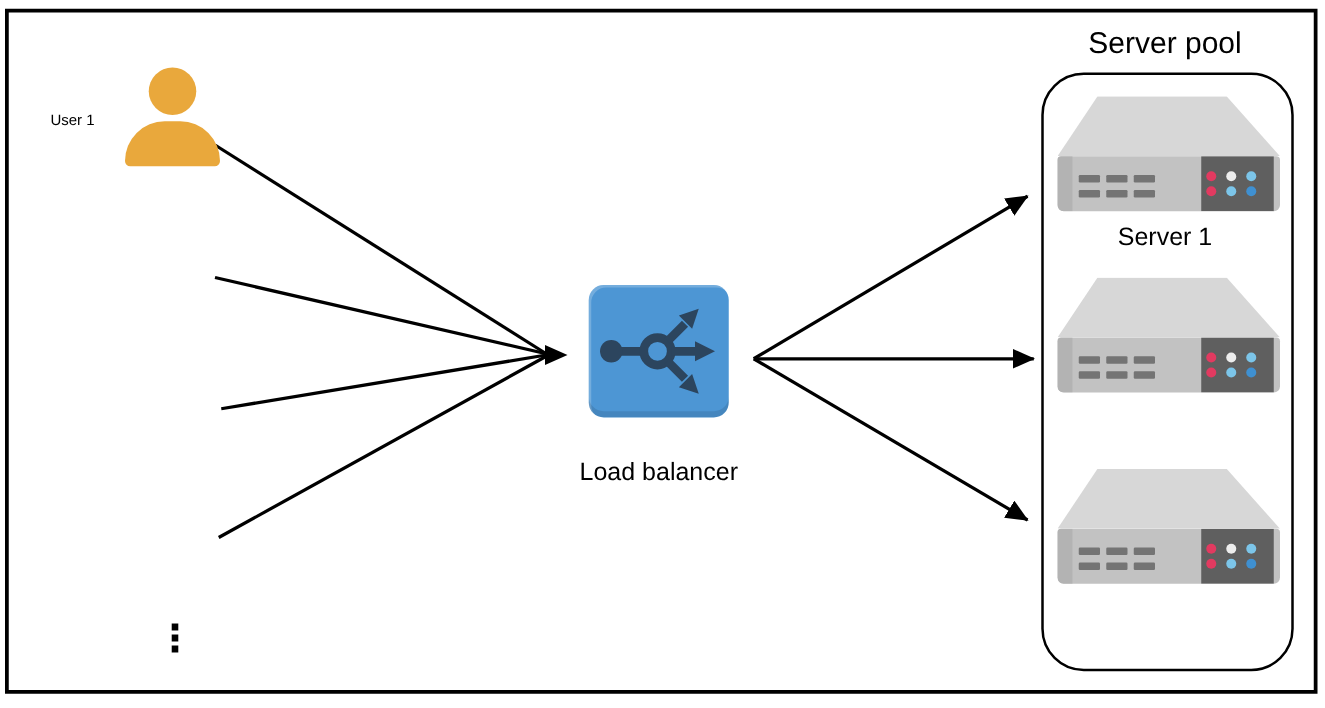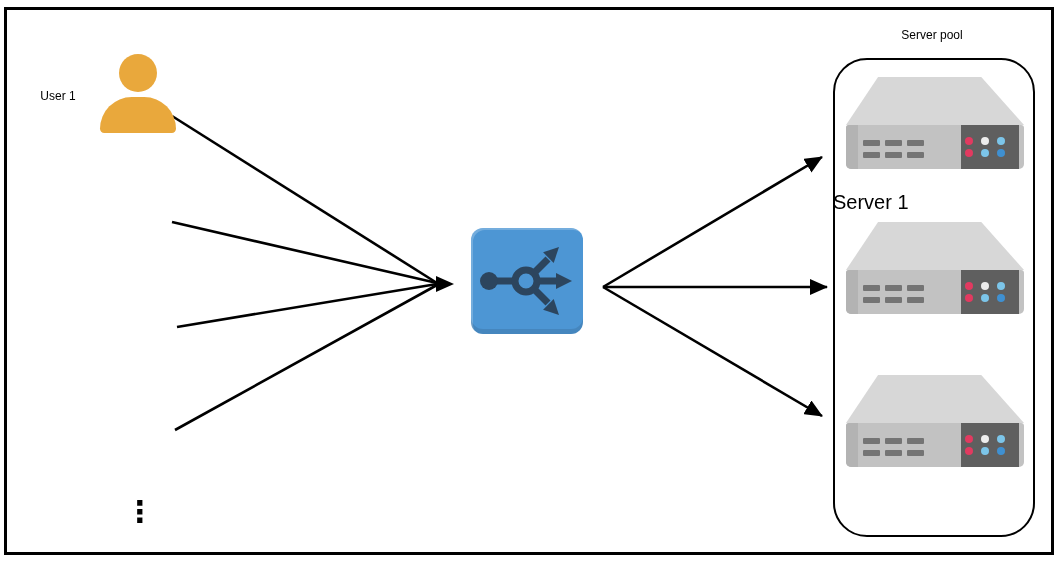--- a/index.html
+++ b/index.html
@@ -29,42 +29,42 @@
     box-shadow:inset 0 -5px 0 rgba(0,0,0,0.10), inset 2px 2px 0 rgba(255,255,255,0.22);}
   .lbsym-line{stroke:var(--lb-symbol,#2C455E);stroke-width:7;fill:none;}
   .lbsym-fill{fill:var(--lb-symbol,#2C455E);}
   .lb-label{position:absolute;left:447px;top:365px;width:160px;height:26px;
     font-size:20px;line-height:26px;text-align:center;white-space:nowrap;}
 
   
   .pool{position:absolute;left:833px;top:58px;width:198px;height:475px;
     border:2.5px solid #000;border-radius:34px;background:transparent;}
   .pool-title{position:absolute;left:833px;top:22px;width:198px;height:26px;
-    font-size:12px;line-height:26px;text-align:center;white-space:nowrap;}
+    font-size:24px;line-height:26px;text-align:center;white-space:nowrap;}
   .server-icon{position:absolute;left:846px;width:178px;height:92px;}
   .srv-top{height:48px;background:var(--server-top,#D7D7D7);
     clip-path:polygon(18% 0,76% 0,100% 100%,0 100%);}
   .srv-front{position:relative;height:44px;background:var(--server-front,#C2C2C2);
     border-radius:3px 3px 5px 5px;overflow:hidden;}
   .srv-front::before{content:"";position:absolute;left:0;top:0;bottom:0;width:12px;
     background:var(--server-front-edge,#B3B3B3);}
   .srv-vents{position:absolute;left:17px;top:15px;display:grid;
     grid-template-columns:repeat(3,17px);grid-auto-rows:6px;gap:6px 5px;}
   .srv-vents i{display:block;background:var(--server-vent,#747474);border-radius:1px;}
   .srv-panel{position:absolute;top:0;bottom:0;left:115px;width:58px;
     background:var(--server-panel,#5F5F5F);}
   .led-dots{display:grid;grid-template-columns:repeat(3,8px);grid-auto-rows:8px;
     gap:4px 8px;padding:12px 0 0 4px;}
   .led-dots i{display:block;border-radius:50%;}
   .d-red{background:var(--dot-red,#E23A60);}
   .d-white{background:var(--dot-white,#EDEDED);}
   .d-lblue{background:var(--dot-light-blue,#7CC5E9);}
   .d-blue{background:var(--dot-blue,#3F90D1);}
   .srv-label{position:absolute;left:833px;width:198px;height:24px;
-    font-size:20px;line-height:24px;text-align:left;white-space:nowrap;margin-top:12px;}
+    font-size:20px;line-height:24px;text-align:center;white-space:nowrap;}
 </style>
 </head>
 <body>
 
 <div class="canvas">
   <div class="frame"></div>
 
   <svg class="connections" viewBox="0 0 1060 566">
     <defs>
       <marker id="ah" markerUnits="userSpaceOnUse" markerWidth="20" markerHeight="16" refX="17" refY="8" orient="auto">
@@ -98,20 +98,21 @@
       <circle class="lbsym-fill" cx="9" cy="37" r="9"></circle>
       <circle class="lbsym-line" cx="46" cy="37" r="11"></circle>
       <line class="lbsym-line" x1="57" y1="37" x2="76" y2="37"></line>
       <polygon class="lbsym-fill" points="92,37 76,29 76,45"></polygon>
       <line class="lbsym-line" x1="54" y1="29" x2="68" y2="15"></line>
       <polygon class="lbsym-fill" points="79,3 73.7,18.9 63.1,8.3"></polygon>
       <line class="lbsym-line" x1="54" y1="45" x2="68" y2="59"></line>
       <polygon class="lbsym-fill" points="79,71 73.7,55.1 63.1,65.7"></polygon>
     </svg>
   </div>
+  <div class="lb-label">Load balancer</div>
 
   <div class="pool-title">Server pool</div>
   <div class="pool"></div>
 
   <div class="server-icon" style="top:77px">
     <div class="srv-top"></div>
     <div class="srv-front">
       <div class="srv-vents">
           <i></i>
           <i></i>

